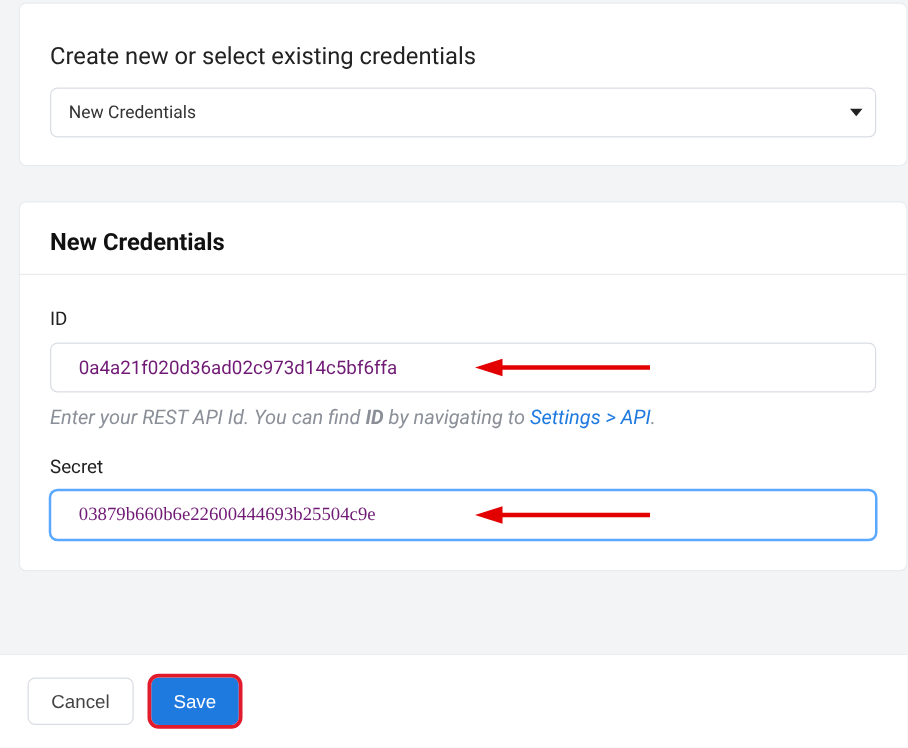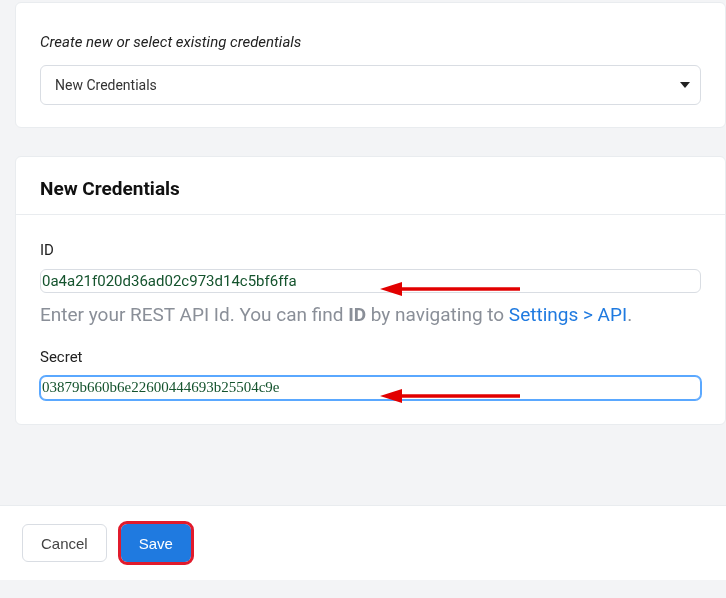--- a/index.html
+++ b/index.html
@@ -18,24 +18,23 @@
   .card {
     background: #fff;
     border: 1px solid #e9ecef;
     border-radius: 6px;
     margin-bottom: 28px;
   }
   .card-inner {
     padding: 20px 24px 22px 24px;
   }
   .label-top {
-    font-size: 15px;
+    font-size: 19px;
     color: #222;
     margin: 10px 0 14px 0;
-    font-style: italic;
   }
   .dropdown {
     position: relative;
     width: 100%;
     height: 40px;
     border: 1px solid #d9dde3;
     border-radius: 6px;
     display: flex;
     align-items: center;
     padding: 0 14px;
@@ -67,54 +66,55 @@
   .form-body {
     padding: 16px 24px 24px 24px;
   }
   .field-label {
     font-size: 15px;
     color: #222;
     margin: 10px 0 10px 0;
   }
   .text-input {
     width: 100%;
-    height: 24px;
+    height: 40px;
     border: 1px solid #d9dde3;
     border-radius: 6px;
-    padding: 0 1px;
+    padding: 0 22px;
     font-size: 15px;
-    color: #14532d;
+    color: #701a75;
     background: #fff;
     outline: none;
     font-family: inherit;
   }
   .text-input.focused {
     border-color: #5aa8ff;
     box-shadow: 0 0 0 1px #5aa8ff;
     font-family: Liberation Serif, serif;
   }
   .hint {
-    font-size: 19px;
+    font-size: 16px;
     color: #8a8f98;
     margin-top: 8px;
     line-height: 1.5;
+    font-style: italic;
   }
   .hint b { font-weight: 700; color: #8a8f98; }
   .hint a { color: #1f7ae0; text-decoration: none; }
   .field-wrap { position: relative; }
 
   .anno-arrow {
     position: absolute;
     pointer-events: none;
   }
 
   .footer-bar {
     position: absolute;
     left: 0; right: 0;
-    bottom: 18px;
+    bottom: 0;
     height: 75px;
     background: #fff;
     border-top: 1px solid #e9ecef;
     display: flex;
     align-items: center;
     padding-left: 22px;
     gap: 14px;
   }
   .btn {
     height: 38px;

